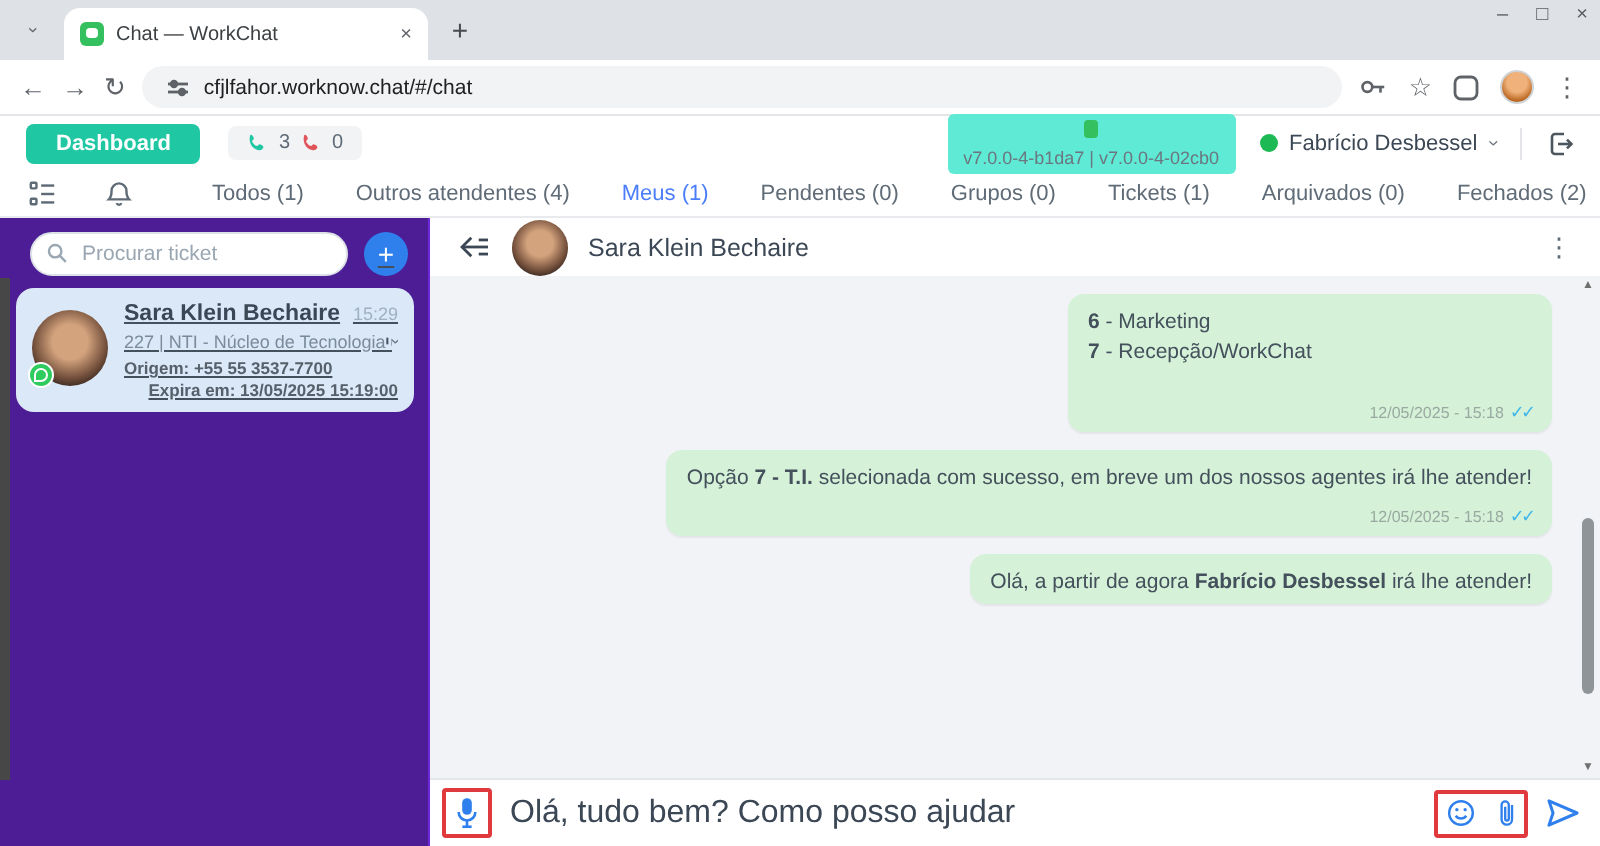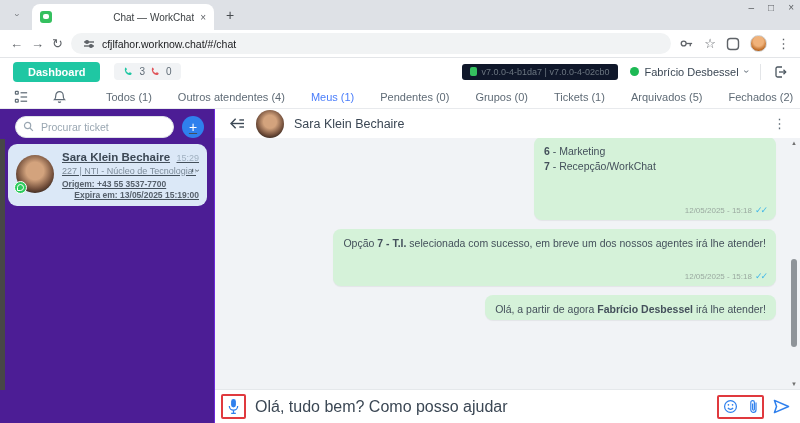--- a/index.html
+++ b/index.html
@@ -2,39 +2,39 @@
 <html><head>
 <meta charset="utf-8">
 <style>
   * { box-sizing: border-box; margin:0; padding:0; }
   html,body { width:800px; height:423px; }
   body { font-family:"Liberation Sans", sans-serif; background:#fff; overflow:hidden; font-size:11px; color:#44505b; }
 
   
   .tabstrip { height:30px; background:#dee1e6; display:flex; align-items:flex-end; position:relative; }
   .tabstrip .tab-search { width:26px; height:22px; display:flex; align-items:center; justify-content:center; color:#5f6368; font-size:9px; margin:0 2px 4px 4px; }
-  .btab { width:182px; height:26px; background:#fff; border-radius:8px 8px 0 0; display:flex; align-items:center; padding:0 8px; gap:6px;text-align:right; }
+  .btab { width:182px; height:26px; background:#fff; border-radius:8px 8px 0 0; display:flex; align-items:center; padding:0 8px; gap:6px; }
   .btab .favicon { width:12px; height:12px; border-radius:3px; background:#35c05f; position:relative; flex:none; }
   .btab .favicon::after { content:""; position:absolute; left:3px; top:3px; width:6px; height:5px; border-radius:2px; background:#fff; }
   .btab .title { font-size:10px; color:#3c4043; flex:1; white-space:nowrap; overflow:hidden; }
   .btab .close { color:#5f6368; font-size:10px; }
   .newtab-btn { width:24px; height:24px; display:flex; align-items:center; justify-content:center; color:#474b4f; font-size:14px; margin:0 0 3px 4px; }
   .win-controls { position:absolute; right:6px; top:2px; display:flex; gap:14px; color:#5a5d61; font-size:10px; }
   .toolbar { height:28px; background:#fff; border-bottom:1px solid #e3e5e8; display:flex; align-items:center; gap:8px; padding:0 10px; color:#5f6368; }
   .navbtn { font-size:13px; color:#5f6368; }
   .urlbar { flex:1; height:21px; background:#f1f3f4; border-radius:11px; display:flex; align-items:center; gap:7px; padding:0 12px; font-size:10.5px; color:#202124; }
   .toolbar-right { display:flex; align-items:center; gap:10px; }
   .chrome-avatar { width:17px; height:17px; border-radius:50%; background:radial-gradient(circle at 50% 35%, #f0b27a 40%, #b9651f 75%); border:1px solid #d0d3d6; }
 
   
   .app-header { height:27px; background:#fff; display:flex; align-items:center; gap:14px; padding:0 13px; }
   .dashboard-btn { background:#1fc7a3; color:#fff; font-size:11px; padding:4px 15px; border-radius:4px; border:none; font-weight:bold; }
   .calls-chip { background:#f1f3f5; border-radius:4px; padding:3px 9px; display:flex; align-items:center; gap:5px; font-size:10px; color:#5f6b76; }
   .app-header-right { margin-left:auto; display:flex; align-items:center; gap:12px; }
-  .version-chip { background:#0f172a; border-radius:3px; padding:3px 8px; display:flex; align-items:center; gap:5px; font-size:9px; color:#6b7680; }
+  .version-chip { background:#5eead4; border-radius:3px; padding:3px 8px; display:flex; align-items:center; gap:5px; font-size:9px; color:#6b7680;flex-direction:column; }
   .version-chip .vicon { width:7px; height:9px; background:#35c05f; border-radius:2px; }
   .user-pill { display:flex; align-items:center; gap:6px; font-size:11px; color:#3b4754; }
   .online-dot { width:9px; height:9px; border-radius:50%; background:#1db954; }
   .chev-down { display:inline-block; transform:rotate(90deg); font-size:10px; color:#6b7680; }
   .hdr-divider { width:1px; height:16px; background:#e3e5e8; }
 
   
   .tabs-row { height:24px; background:#fff; border-bottom:1px solid #e8eaed; display:flex; align-items:center; padding:0 14px; }
   .tabs-row .left-icons { display:flex; gap:24px; margin-right:40px; }
   .tabs { display:flex; gap:26px; }
@@ -64,26 +64,26 @@
   .ticket-origin { font-size:8.5px; font-weight:bold; color:#56606b; margin-top:3px; }
   .ticket-expires { font-size:8.5px; font-weight:bold; color:#56606b; margin-top:1px;text-align:right; }
 
   .chat-col { flex:1; display:flex; flex-direction:column; min-width:0; }
   .chat-header { height:29px; background:#fff; display:flex; align-items:center; gap:10px; padding:0 14px; flex:none; }
   .chat-avatar { width:28px; height:28px; border-radius:50%; background:radial-gradient(circle at 50% 42%, #d3a37d 30%, #74503c 62%, #3c2b22 78%); flex:none; }
   .chat-name { font-size:12.5px; color:#3b4754; }
   .chat-menu { margin-left:auto; color:#5f6b76; font-size:13px; }
 
   
-  .messages { flex:1; background:#f1f3f6; position:relative; padding:2px 24px 6px 20px; display:flex; flex-direction:column; gap:9px; overflow:hidden; }
+  .messages { flex:1; background:#f1f3f6; position:relative; padding:12px 24px 6px 20px; display:flex; flex-direction:column; gap:9px; overflow:hidden; }
   .msg { border-radius:8px; padding:7px 10px 3px; font-size:10.5px; line-height:1.45; color:#44505b; box-shadow:0 1px 1px rgba(0,0,0,.06); }
   .msg.right { align-self:flex-end; background:#d5f2d9; }
   .msg.left  { align-self:flex-start; background:#fff; }
   .msg .sender { font-size:10px; color:#98a6b1; margin-bottom:2px; }
-  .msg .meta { text-align:right; font-size:8px; color:#9aa9a0; margin-top:18px; white-space:nowrap; }
+  .msg .meta { text-align:right; font-size:8px; color:#9aa9a0; margin-top:4px; white-space:nowrap; }
   .msg.left .meta { color:#aab4bd; }
   .check { letter-spacing:-2px; font-size:9px; margin-left:3px; }
   .check.blue { color:#3fb6e8; }
   .msg:nth-child(1) { width:242px; margin-top:-3px; }
   .msg:nth-child(2) { min-width:128px; }
   .msg:nth-child(3) { max-width:296px; }
   .msg:nth-child(5) { min-width:128px; }
   .msg:nth-child(6) { max-width:266px; }
   .line { min-height:12px; }
   .msg-scrollbar { position:absolute; right:1px; top:0; bottom:0; width:10px; display:flex; flex-direction:column; align-items:center; }
@@ -198,21 +198,21 @@
         </g>
       </svg>
   </div>
   <div class="tabs">
       <div class="tab-item">Todos (1)</div>
       <div class="tab-item">Outros atendentes (4)</div>
       <div class="tab-item active">Meus (1)</div>
       <div class="tab-item">Pendentes (0)</div>
       <div class="tab-item">Grupos (0)</div>
       <div class="tab-item">Tickets (1)</div>
-      <div class="tab-item">Arquivados (5)</div>
+      <div class="tab-item">Arquivados (0)</div>
       <div class="tab-item">Fechados (2)</div>
     </div>
 
 </div>
 
 <div class="content">
 
   <div class="sidebar">
     <div class="search-row">
       <div class="search-box">
@@ -232,21 +232,21 @@
       </div>
       <div class="ticket-main">
         <div class="ticket-name-row">
           <span class="ticket-name">Sara Klein Bechaire</span>
           <span class="ticket-time">15:29</span>
         </div>
         <div class="ticket-dept">
           <span class="dept-text">227 | NTI - Núcleo de Tecnologia da Inform...</span>
           <span class="chev-down">›</span>
         </div>
-        <div class="ticket-origin">Origem: +43 55 3537-7700</div>
+        <div class="ticket-origin">Origem: +55 55 3537-7700</div>
         <div class="ticket-expires">Expira em: 13/05/2025 15:19:00</div>
       </div>
     </div>
     <div class="sidebar-scroll-strip"></div>
   </div>
 
   <div class="chat-col">
     <div class="chat-header">
       <svg width="17" height="13" viewBox="0 0 18 14">
           <g stroke="#3b4754" stroke-width="1.5" fill="none">

